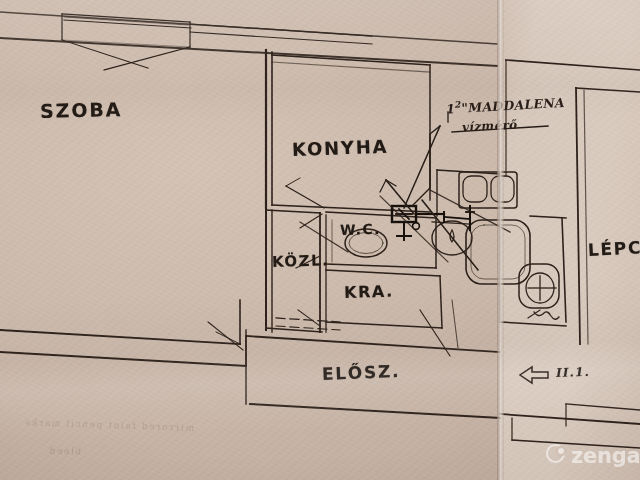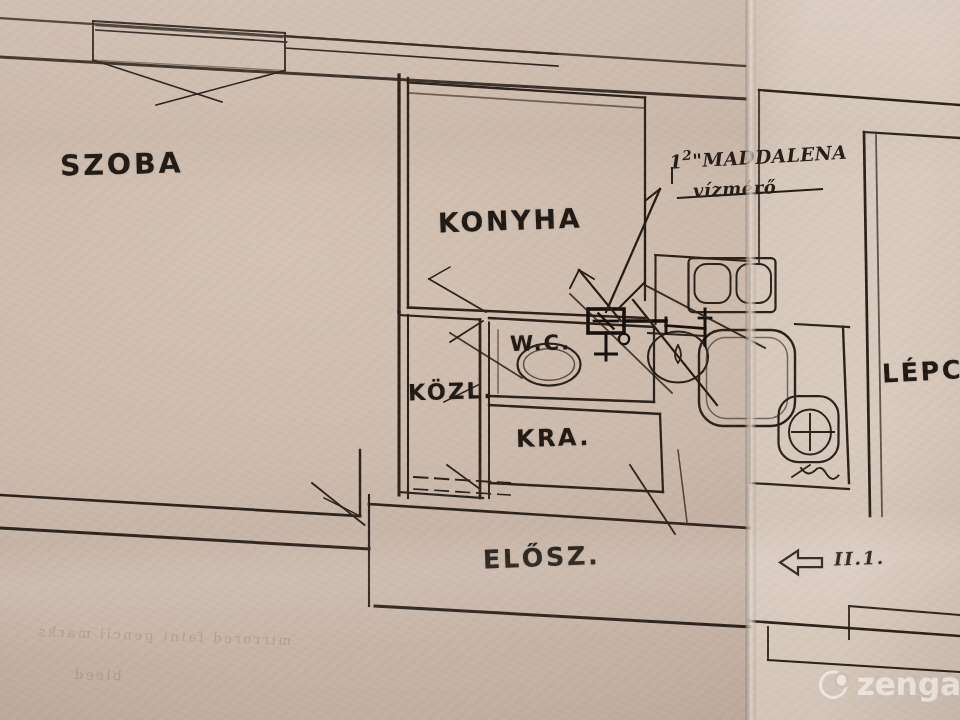--- a/index.html
+++ b/index.html
@@ -80,21 +80,21 @@
     font-style:italic;font-weight:600;
     white-space:nowrap;
   }
   #note-l1{left:446px;top:97px; font-size:12.5px; letter-spacing:.02em; transform:rotate(-3.2deg);}
   #note-l2{left:462px;top:119px;font-size:12px;  letter-spacing:.03em; transform:rotate(-2.6deg);}
   #note-frac{font-size:9px;vertical-align:super;}
 
   
   .wm{
     position:absolute;left:546px;top:444px;
-    display:flex;align-items:center;gap:6px;
+    display:flex;align-items:flex-start;gap:6px;
     opacity:.55;pointer-events:none;
   }
   .wm-mark{
     width:19px;height:19px;border-radius:50%;
     border:2.4px solid #ffffff;position:relative;
     box-sizing:border-box;
   }
   .wm-mark:after{
     content:"";position:absolute;right:-1px;top:1.5px;
     width:6.5px;height:6.5px;border-radius:50%;background:#ffffff;

